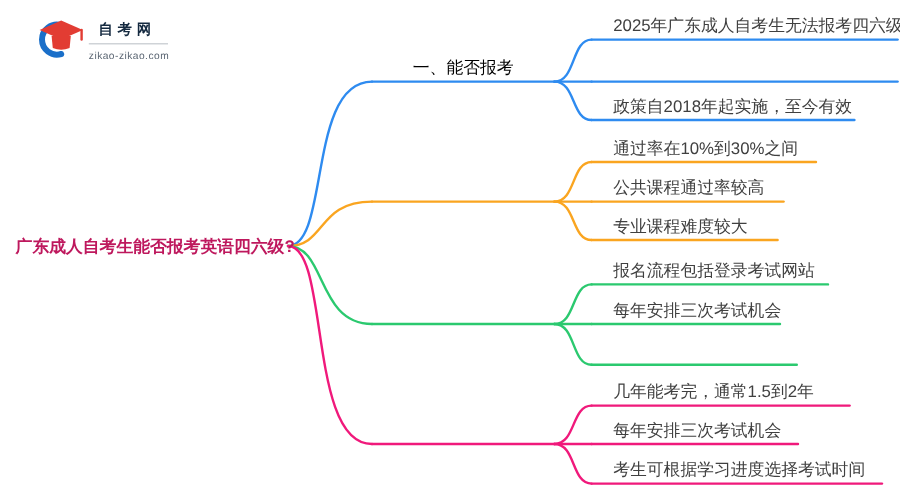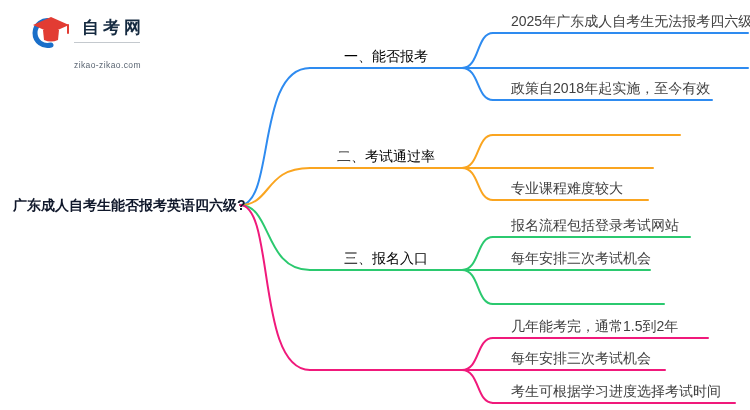--- a/index.html
+++ b/index.html
@@ -6,27 +6,27 @@
   .canvas{
     position:relative;width:750px;height:410px;background:#ffffff;overflow:hidden;
     font-family:"Liberation Sans","DejaVu Sans",sans-serif;
   }
   svg.links{position:absolute;left:0;top:0;width:750px;height:410px;}
   svg.links path{fill:none;stroke-width:2;stroke-linecap:round;}
   
   .logo{position:absolute;left:28px;top:16px;display:flex;align-items:flex-start;}
   .logo-icon{width:42px;height:34px;}
   .logo-text{margin-left:4px;}
-  .logo-name{font-size:17px;font-weight:bold;color:#152a40;letter-spacing:4px;padding-left:8px;}
+  .logo-name{font-size:12px;font-weight:bold;color:#152a40;letter-spacing:4px;padding-left:8px;}
   .logo-divider{height:1px;background:#c4c9ce;margin-top:3px;width:66px;}
-  .logo-url{font-size:8.5px;color:#5a6572;letter-spacing:0.4px;margin-top:17px;}
+  .logo-url{font-size:8.5px;color:#5a6572;letter-spacing:0.4px;margin-top:4px;}
   
   .root-node{
     position:absolute;left:13px;top:195px;width:222px;
-    font-size:14px;font-weight:bold;color:#0f172a;line-height:20px;white-space:nowrap;
+    font-size:14px;font-weight:bold;color:#be185d;line-height:20px;white-space:nowrap;
   }
   .branch-label{
     position:absolute;left:310px;width:152px;height:20px;line-height:20px;
     text-align:center;font-size:14px;color:#000000;white-space:nowrap;
   }
   .leaf{
     position:absolute;left:511px;height:19px;line-height:19px;
     font-size:14px;color:#404040;white-space:nowrap;
   }
 </style>
@@ -86,26 +86,26 @@
     <div class="logo-text">
       <div class="logo-name">自考网</div>
       <div class="logo-divider"></div>
       <div class="logo-url">zikao-zikao.com</div>
     </div>
   </div>
 
   <div class="root-node">广东成人自考生能否报考英语四六级?</div>
 
   <div class="branch-label" style="top:46px">一、能否报考</div>
-  <div class="branch-label" style="top:146px">二、考试通过率</div>
-  <div class="branch-label" style="top:248px">三、报名入口</div>
 
   <div class="leaf" style="top:12px">2025年广东成人自考生无法报考四六级</div>
   <div class="leaf" style="top:79px">政策自2018年起实施，至今有效</div>
 
+  <div class="leaf" style="top:114px">通过率在10%到30%之间</div>
+  <div class="leaf" style="top:147px">公共课程通过率较高</div>
   <div class="leaf" style="top:179px">专业课程难度较大</div>
 
   <div class="leaf" style="top:216px">报名流程包括登录考试网站</div>
   <div class="leaf" style="top:249px">每年安排三次考试机会</div>
 
   <div class="leaf" style="top:317px">几年能考完，通常1.5到2年</div>
   <div class="leaf" style="top:349px">每年安排三次考试机会</div>
   <div class="leaf" style="top:382px">考生可根据学习进度选择考试时间</div>
 
 </div>

